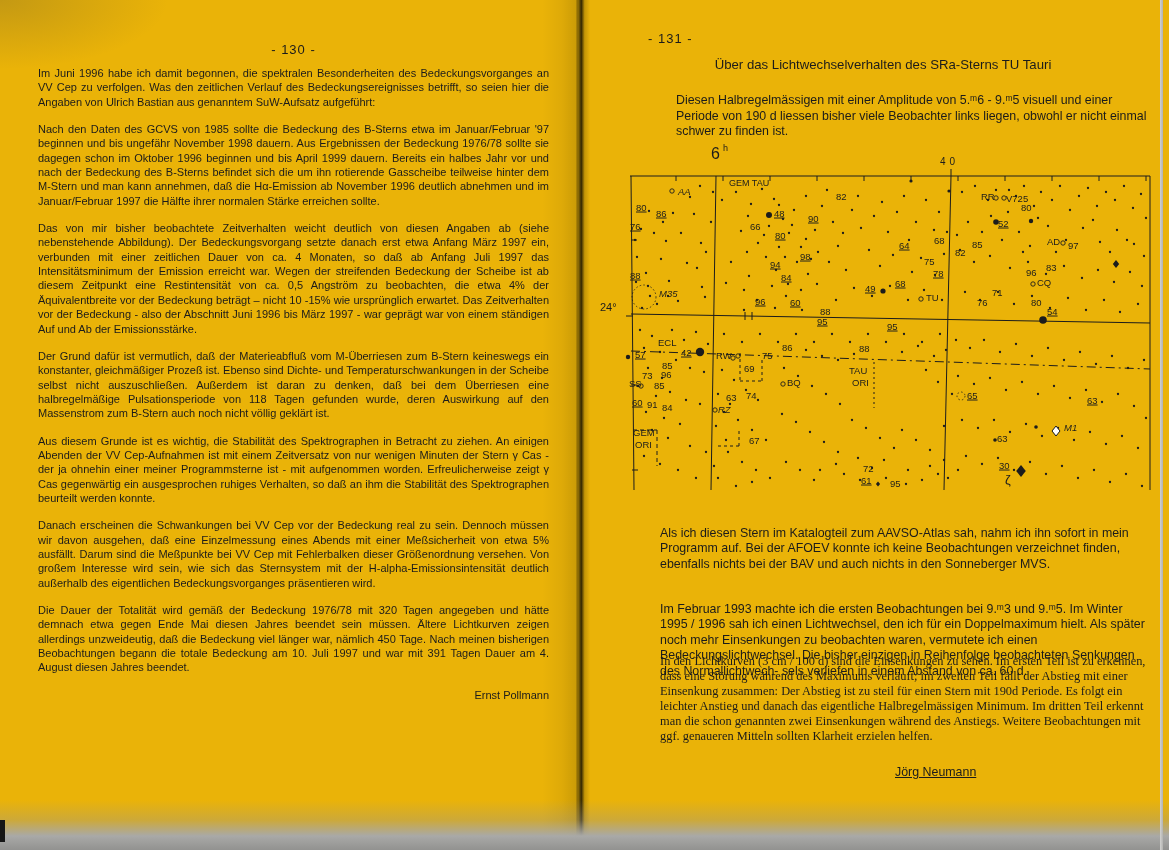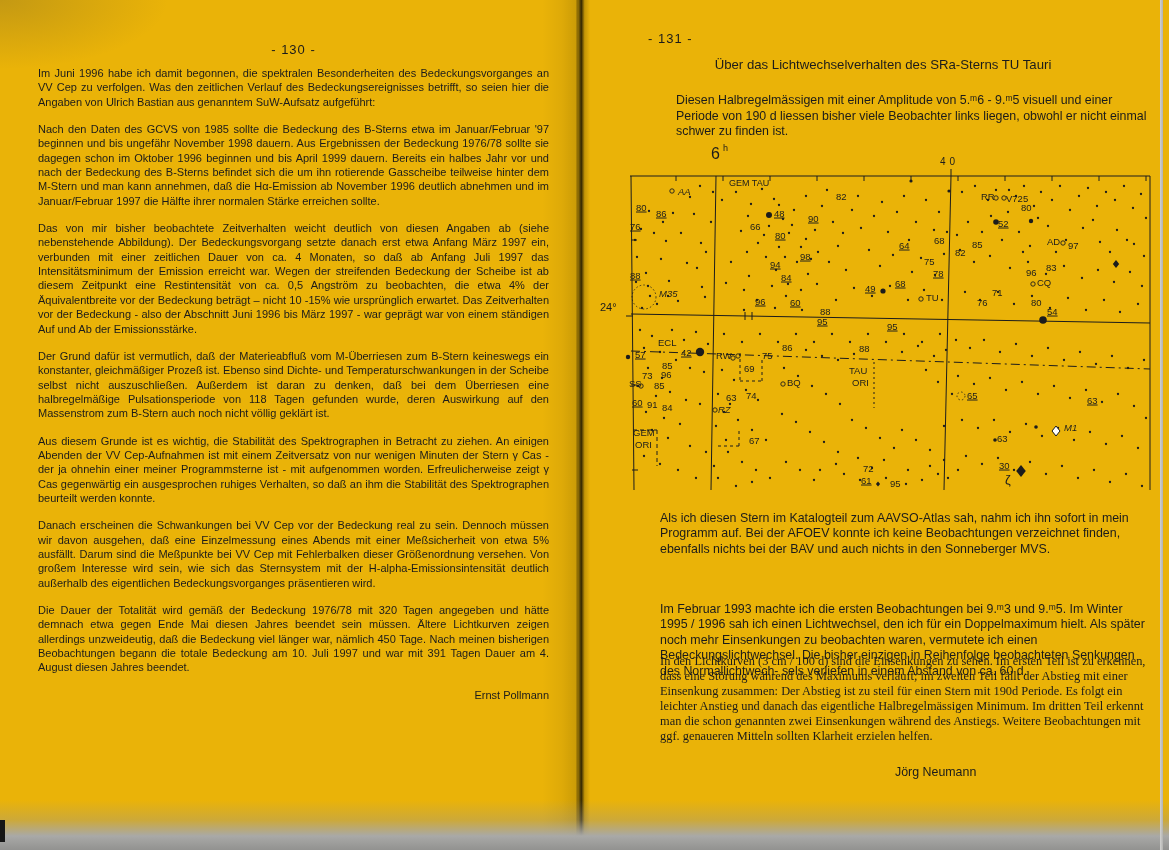--- a/index.html
+++ b/index.html
@@ -12,24 +12,24 @@
             line-height:14.35px;text-align:justify;}
   .left-col p{margin:0 0 13px 0;}
   .left-col p.sig{text-align:right;margin-top:0;}
   
   .pageno-right{position:absolute;left:648px;top:31px;width:470px;text-align:left;
                 font-size:13px;letter-spacing:1px;}
   .r-title{position:absolute;left:648px;top:57px;width:470px;text-align:center;
            font-size:13.2px;font-weight:normal;}
   .r-intro{position:absolute;left:660px;top:93px;width:476px;font-size:12.4px;line-height:15.6px;margin-left:16px;}
   .r-below{position:absolute;left:660px;width:488px;font-size:12.4px;line-height:15.4px;}
-  .r-p2{top:511px;}
+  .r-p2{top:526px;}
   .r-p3{top:602px;}
   .r-p4{top:654px;line-height:15px;font-family:Liberation Serif, serif;}
-  .r-sig{position:absolute;left:895px;top:765px;font-size:12.4px;}
+  .r-sig{position:absolute;left:895px;top:765px;font-size:12.4px;text-decoration:underline;}
   #chart-svg{position:absolute;left:588px;top:138px;}
   
   .tl-shade{position:absolute;left:0;top:0;width:170px;height:70px;
             background:radial-gradient(ellipse at 0% 0%,rgba(60,60,58,0.22),rgba(60,60,58,0) 70%);}
   .gutter-shade{position:absolute;left:542px;top:0;width:36px;height:100%;
                 background:linear-gradient(90deg,rgba(0,0,0,0) 0%,rgba(0,0,0,0.05) 55%,rgba(0,0,0,0.14) 100%);}
   .gutter-line{position:absolute;left:576px;top:0;width:14px;height:100%;
                background:linear-gradient(90deg,rgba(0,0,0,0.10) 0%,rgba(0,0,0,0.78) 38%,rgba(0,0,0,0.16) 62%,rgba(0,0,0,0) 100%);}
   .bottom-shadow{position:absolute;left:0;top:800px;width:100%;height:50px;
                  background:linear-gradient(180deg,rgba(130,130,128,0) 0%,rgba(150,150,148,0.35) 40%,#a9a9a7 72%,#929290 100%);}

